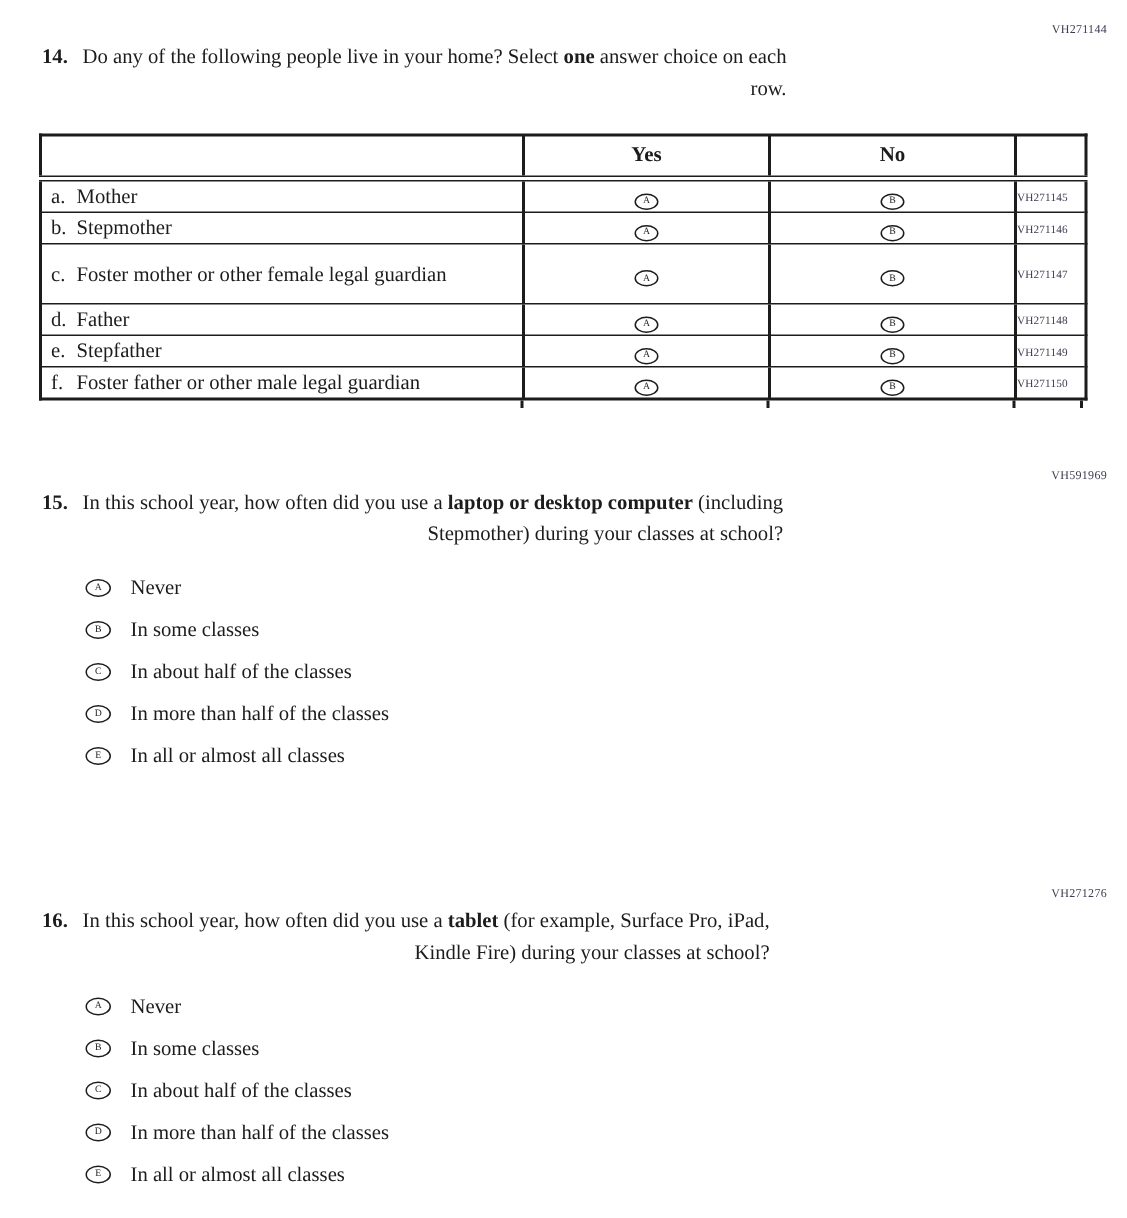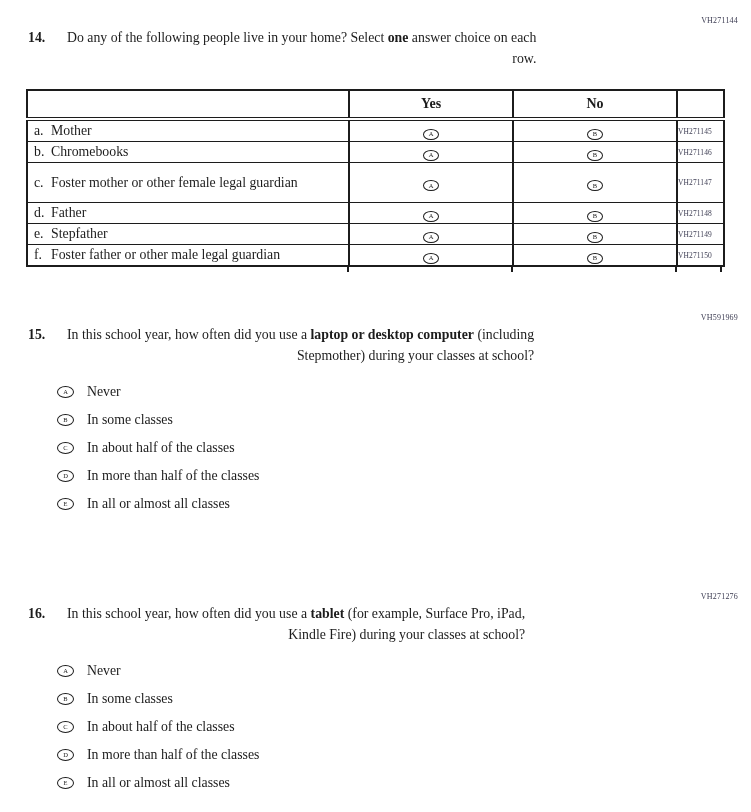--- a/index.html
+++ b/index.html
@@ -9,21 +9,21 @@
     overflow:hidden;
   }
   .section{position:absolute;left:0;width:751px;}
   #s14{top:12px;}
   #s15{top:309px;}
   #s16{top:588px;}
 
   .code-line{text-align:right;padding-right:13px;height:11px;line-height:11px;}
   .qcode{font-size:8px;color:#3c3c52;letter-spacing:0.2px;}
 
-  .qblock{display:flex;margin:4px 0 0 28px;gap:12px;}
+  .qblock{display:flex;margin:4px 0 0 28px;}
   .qnum{width:27px;flex:none;font-weight:bold;font-size:13.8px;line-height:21px;}
   .qtext{font-size:13.8px;line-height:21px;text-align:right;}
   .qtext b{font-weight:bold;}
 
   
   table.grid{
     border-collapse:collapse;table-layout:fixed;
     margin:19px 0 0 26px;width:697px;
   }
   table.grid col.c-label{width:322px;}
@@ -103,21 +103,21 @@
             </span></td>
         <td class="ans v"><span class="bubble">
               <span>B</span>
             </span></td>
         <td class="code v">VH271145</td>
       </tr>
       <tr>
         <td class="lbl">
             <div class="lblwrap">
               <span class="rl">b.</span>
-              <span class="lbltext">Chromebooks</span>
+              <span class="lbltext">Stepmother</span>
             </div>
           </td>
         <td class="ans v"><span class="bubble">
               <span>A</span>
             </span></td>
         <td class="ans v"><span class="bubble">
               <span>B</span>
             </span></td>
         <td class="code v">VH271146</td>
       </tr>

